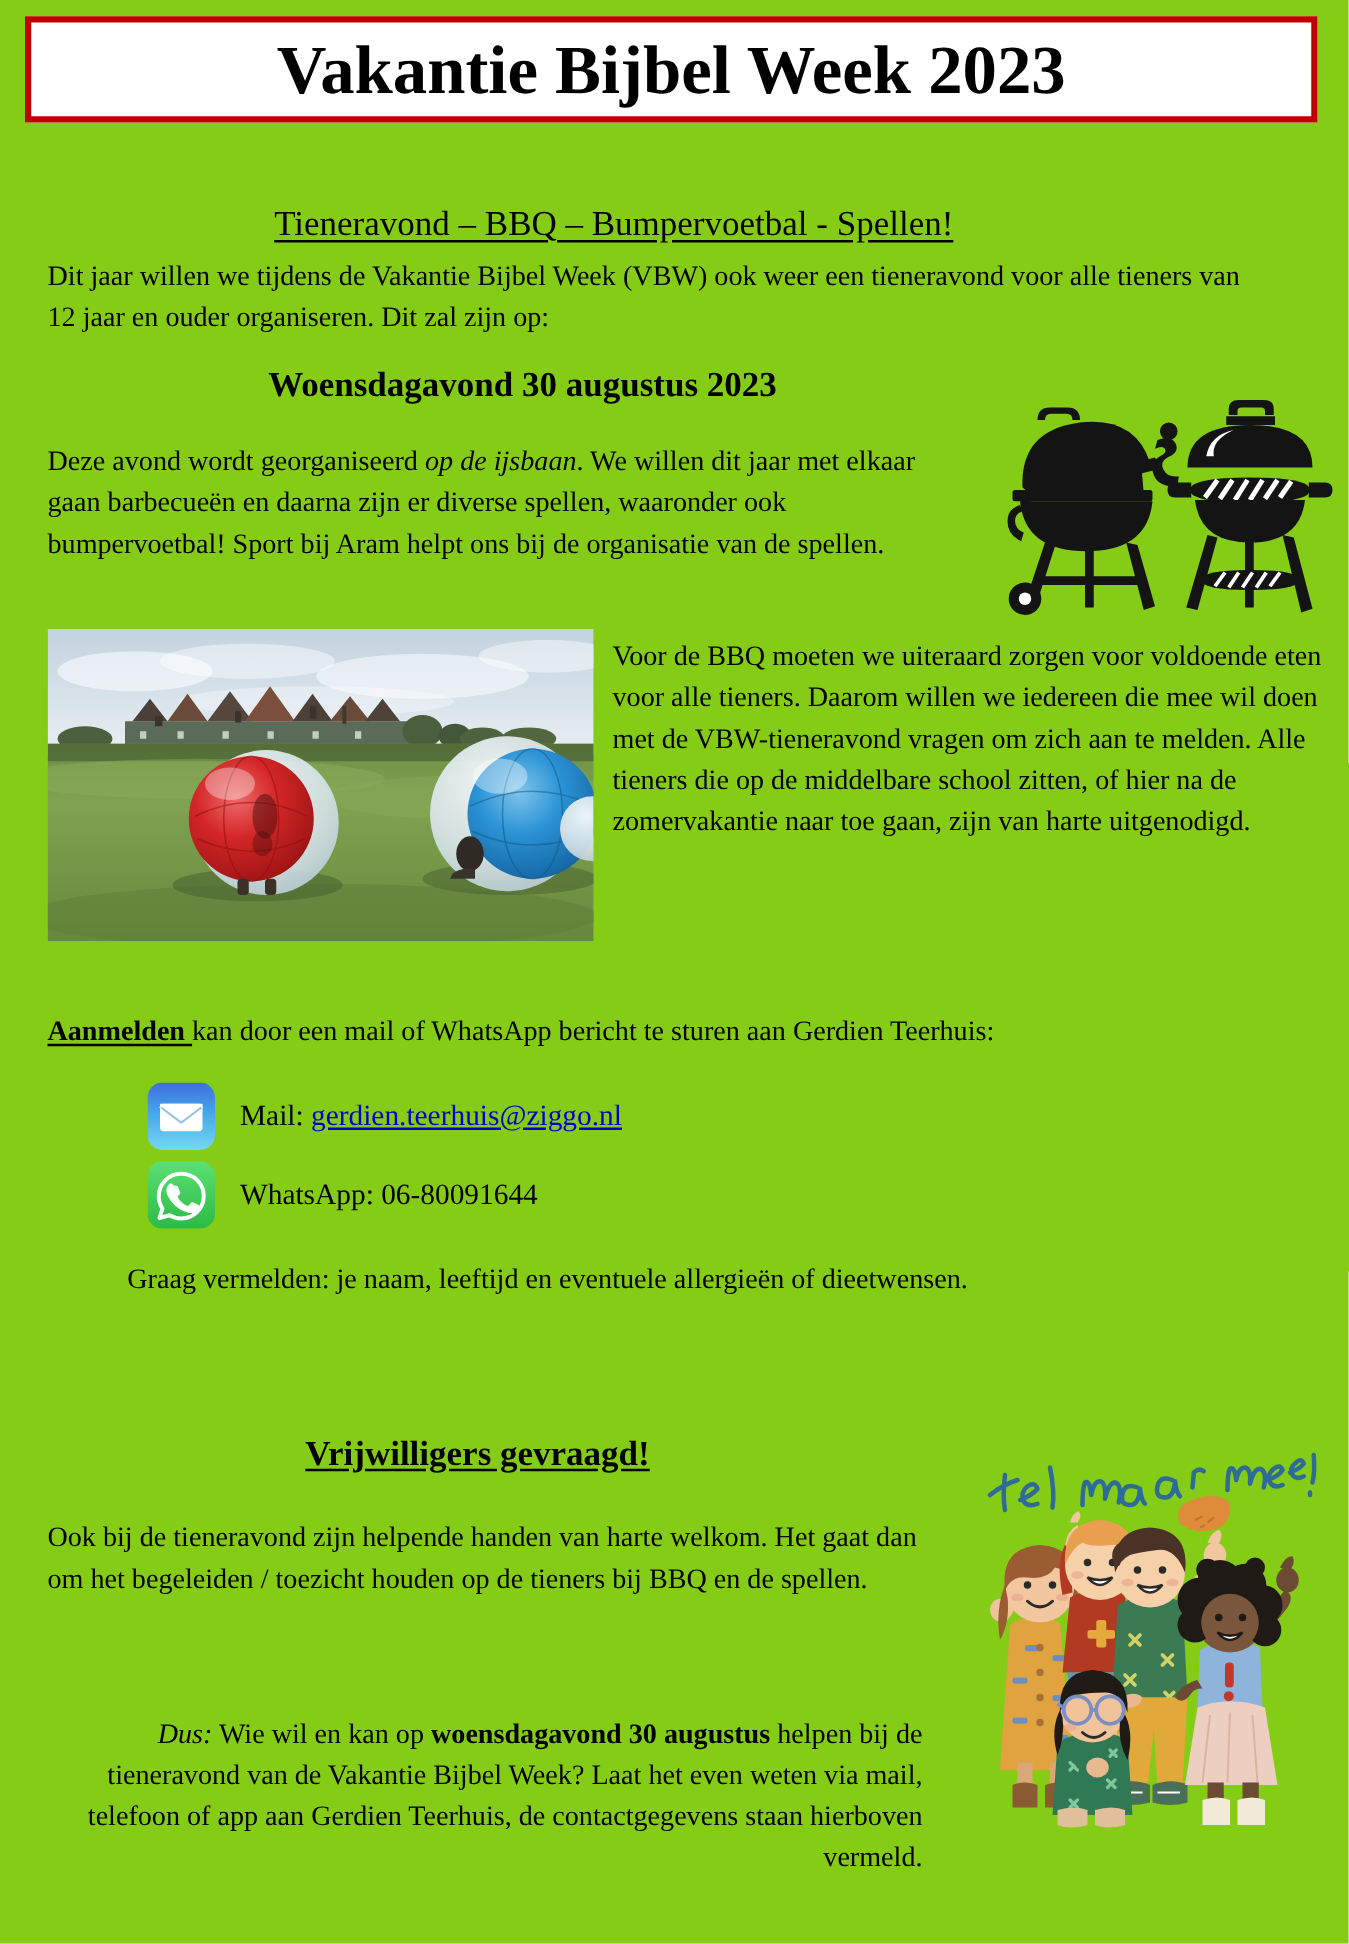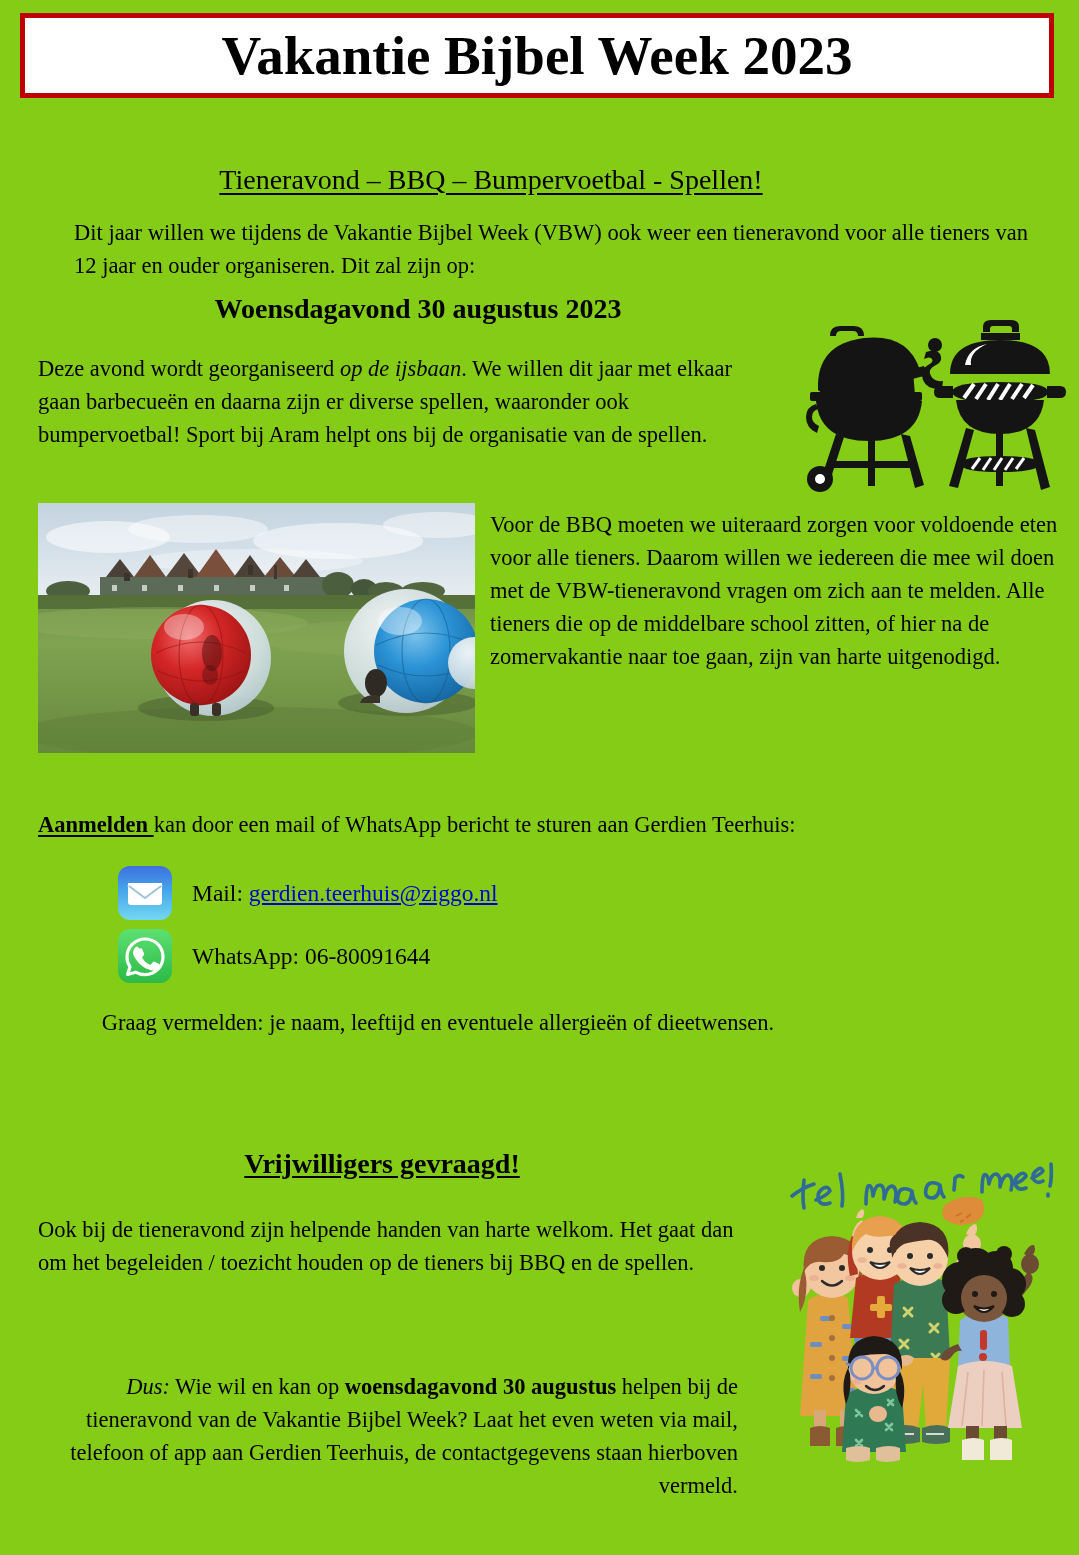--- a/index.html
+++ b/index.html
@@ -64,21 +64,21 @@
     text-align: left;
   }
   .center-head {
     position: absolute;
     font-size: 28px;
     font-weight: bold;
     text-align: center;
   }
 
   
-  #p-intro      { left: 38px; top: 216px;  width: 955px; margin-left: 36px; }
+  #p-intro      { left: 38px; top: 204px;  width: 955px; }
   #h-date       { left: 38px; top: 293px;  width: 760px; }
   #p-deze       { left: 38px; top: 352px;  width: 720px; }
   #p-bbq        { left: 490px; top: 508px; width: 570px; }
   #p-aanmelden  { left: 38px; top: 808px;  width: 960px; }
   #p-graag      { left: 38px; top: 1006px; width: 800px; text-align: center; }
   #h-vrijwillig { left: 22px; top: 1148px; width: 720px; }
   #p-ook        { left: 38px; top: 1213px; width: 700px; }
   #p-dus        { left: 38px; top: 1370px; width: 700px; text-align: right; }
 
   .u-bold { font-weight: bold; text-decoration: underline; text-underline-offset: 3px; }

